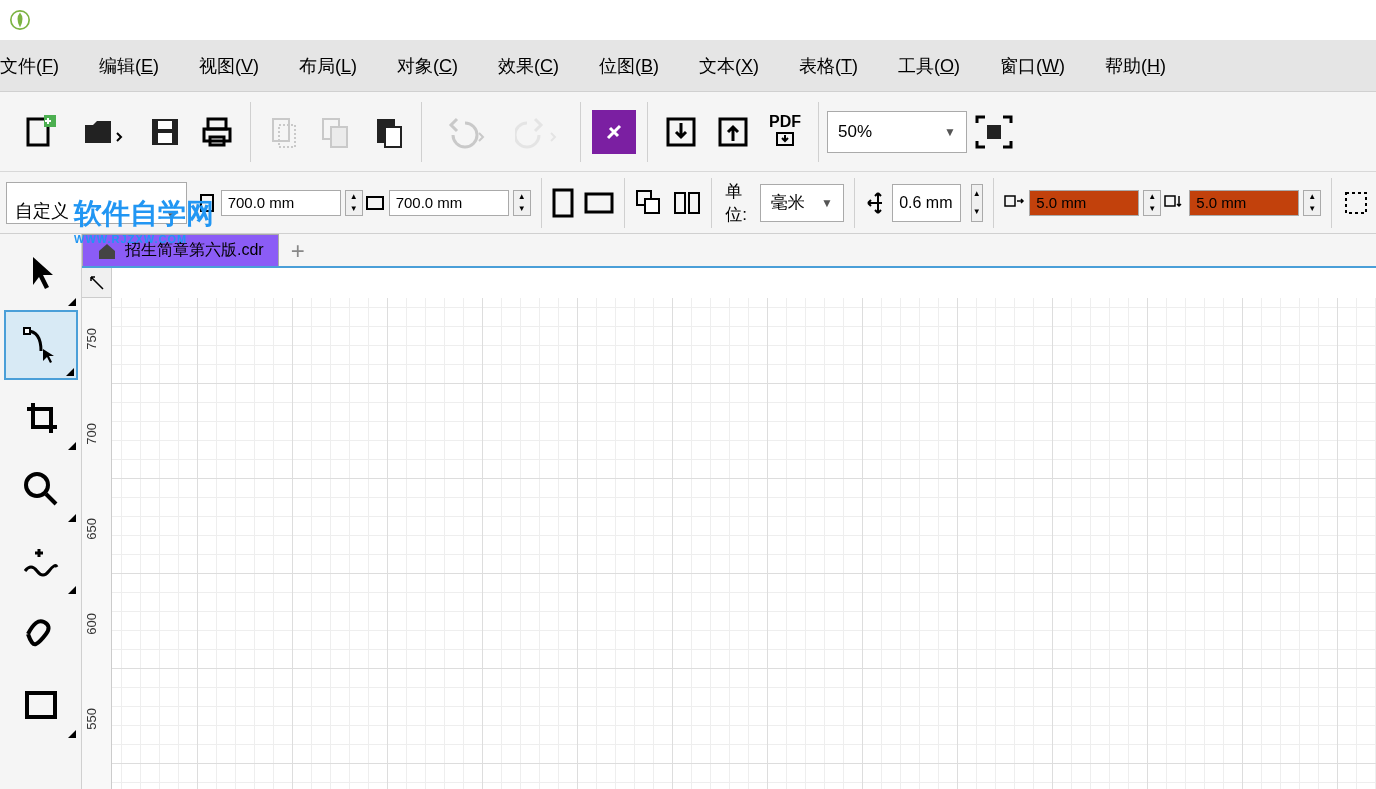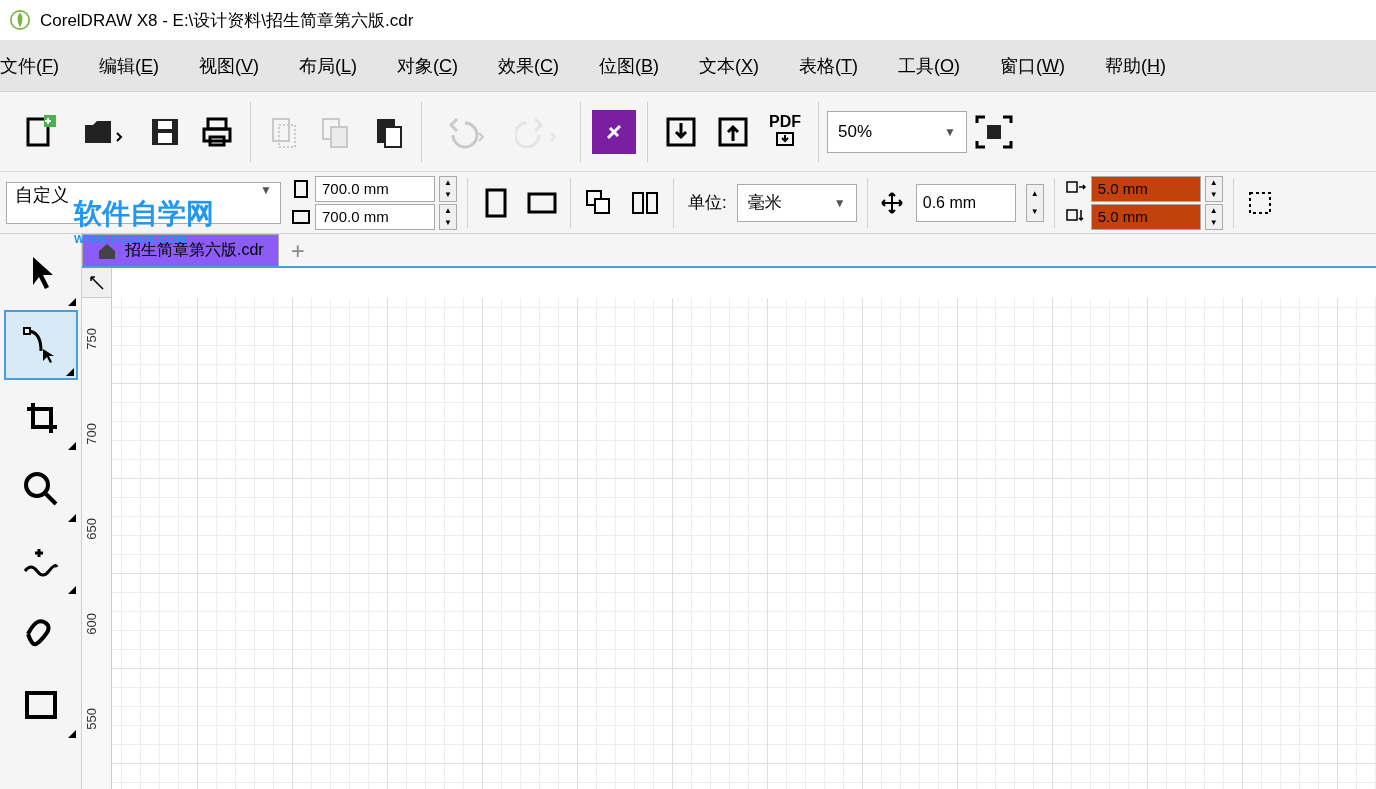--- a/index.html
+++ b/index.html
@@ -13,22 +13,22 @@
 .menu-item { font-size: 18px; color: #000; cursor: pointer; }
 .menu-item u { text-decoration: underline; }
 
 .toolbar1 { height: 80px; background: #f5f5f5; display: flex; align-items: center; padding: 0 16px; gap: 2px; border-bottom: 1px solid #d8d8d8; }
 .tb-btn { width: 50px; height: 50px; display: flex; align-items: center; justify-content: center; cursor: pointer; }
 .tb-btn.wide { width: 70px; }
 .tb-sep { width: 1px; height: 60px; background: #d0d0d0; margin: 0 6px; }
 .zoom-sel { width: 140px; height: 42px; border: 1px solid #aaa; background: #fff; display: flex; align-items: center; justify-content: space-between; padding: 0 10px; font-size: 17px; }
 
 .toolbar2 { height: 62px; background: #f5f5f5; display: flex; align-items: center; padding: 0 6px; gap: 10px; border-bottom: 1px solid #d0d0d0; position: relative; }
-.preset-sel { width: 275px; height: 42px; border: 1px solid #aaa; background: #fff; display: flex; align-items: flex-start; justify-content: space-between; padding: 0 8px; font-size: 18px; }
-.dim-group { display: flex; flex-direction: column; gap: 2px; }
+.preset-sel { width: 275px; height: 42px; border: 1px solid #aaa; background: #fff; display: flex; align-items: flex-end; justify-content: space-between; padding: 0 8px; font-size: 18px; }
+.dim-group { display: flex; flex-direction: row; gap: 2px; }
 .dim-row { display: flex; align-items: center; gap: 4px; }
 .dim-input { width: 120px; height: 26px; border: 1px solid #aaa; background: #fff; padding: 0 6px; font-size: 15px; display: flex; align-items: center; }
 .spinner { width: 18px; height: 26px; display: flex; flex-direction: column; border: 1px solid #aaa; }
 .spinner div { flex: 1; display: flex; align-items: center; justify-content: center; font-size: 8px; background: #f0f0f0; }
 .unit-label { font-size: 17px; margin-left: 4px; }
 .unit-sel { width: 120px; height: 38px; border: 1px solid #aaa; background: #fff; display: flex; align-items: center; justify-content: space-between; padding: 0 10px; font-size: 17px; }
 .nudge-input { width: 100px; height: 38px; border: 1px solid #aaa; background: #fff; padding: 0 6px; font-size: 16px; display: flex; align-items: center; }
 .small-input { width: 110px; height: 26px; border: 1px solid #aaa; background: #c2410c; padding: 0 6px; font-size: 15px; display: flex; align-items: center; }
 .vsep { width: 1px; height: 50px; background: #d0d0d0; }
 
@@ -57,21 +57,20 @@
 .dd-arrow { font-size: 12px; color: #555; }
 </style>
 </head>
 <body>
 
 <div class="titlebar">
   <svg class="app-logo" viewBox="0 0 24 24">
       <circle cx="12" cy="12" r="11" fill="none" stroke="#7cb342" stroke-width="2"></circle>
       <path d="M12 3 Q6 10 12 21 Q18 10 12 3" fill="#7cb342"></path>
     </svg>
-  <span class="title-text">CorelDRAW X8 - E:\设计资料\招生简章第六版.cdr</span>
 </div>
 
 <div class="menubar">
   <span class="menu-item">文件(<u>F</u>)</span>
   <span class="menu-item">编辑(<u>E</u>)</span>
   <span class="menu-item">视图(<u>V</u>)</span>
   <span class="menu-item">布局(<u>L</u>)</span>
   <span class="menu-item">对象(<u>C</u>)</span>
   <span class="menu-item">效果(<u>C</u>)</span>
   <span class="menu-item">位图(<u>B</u>)</span>

